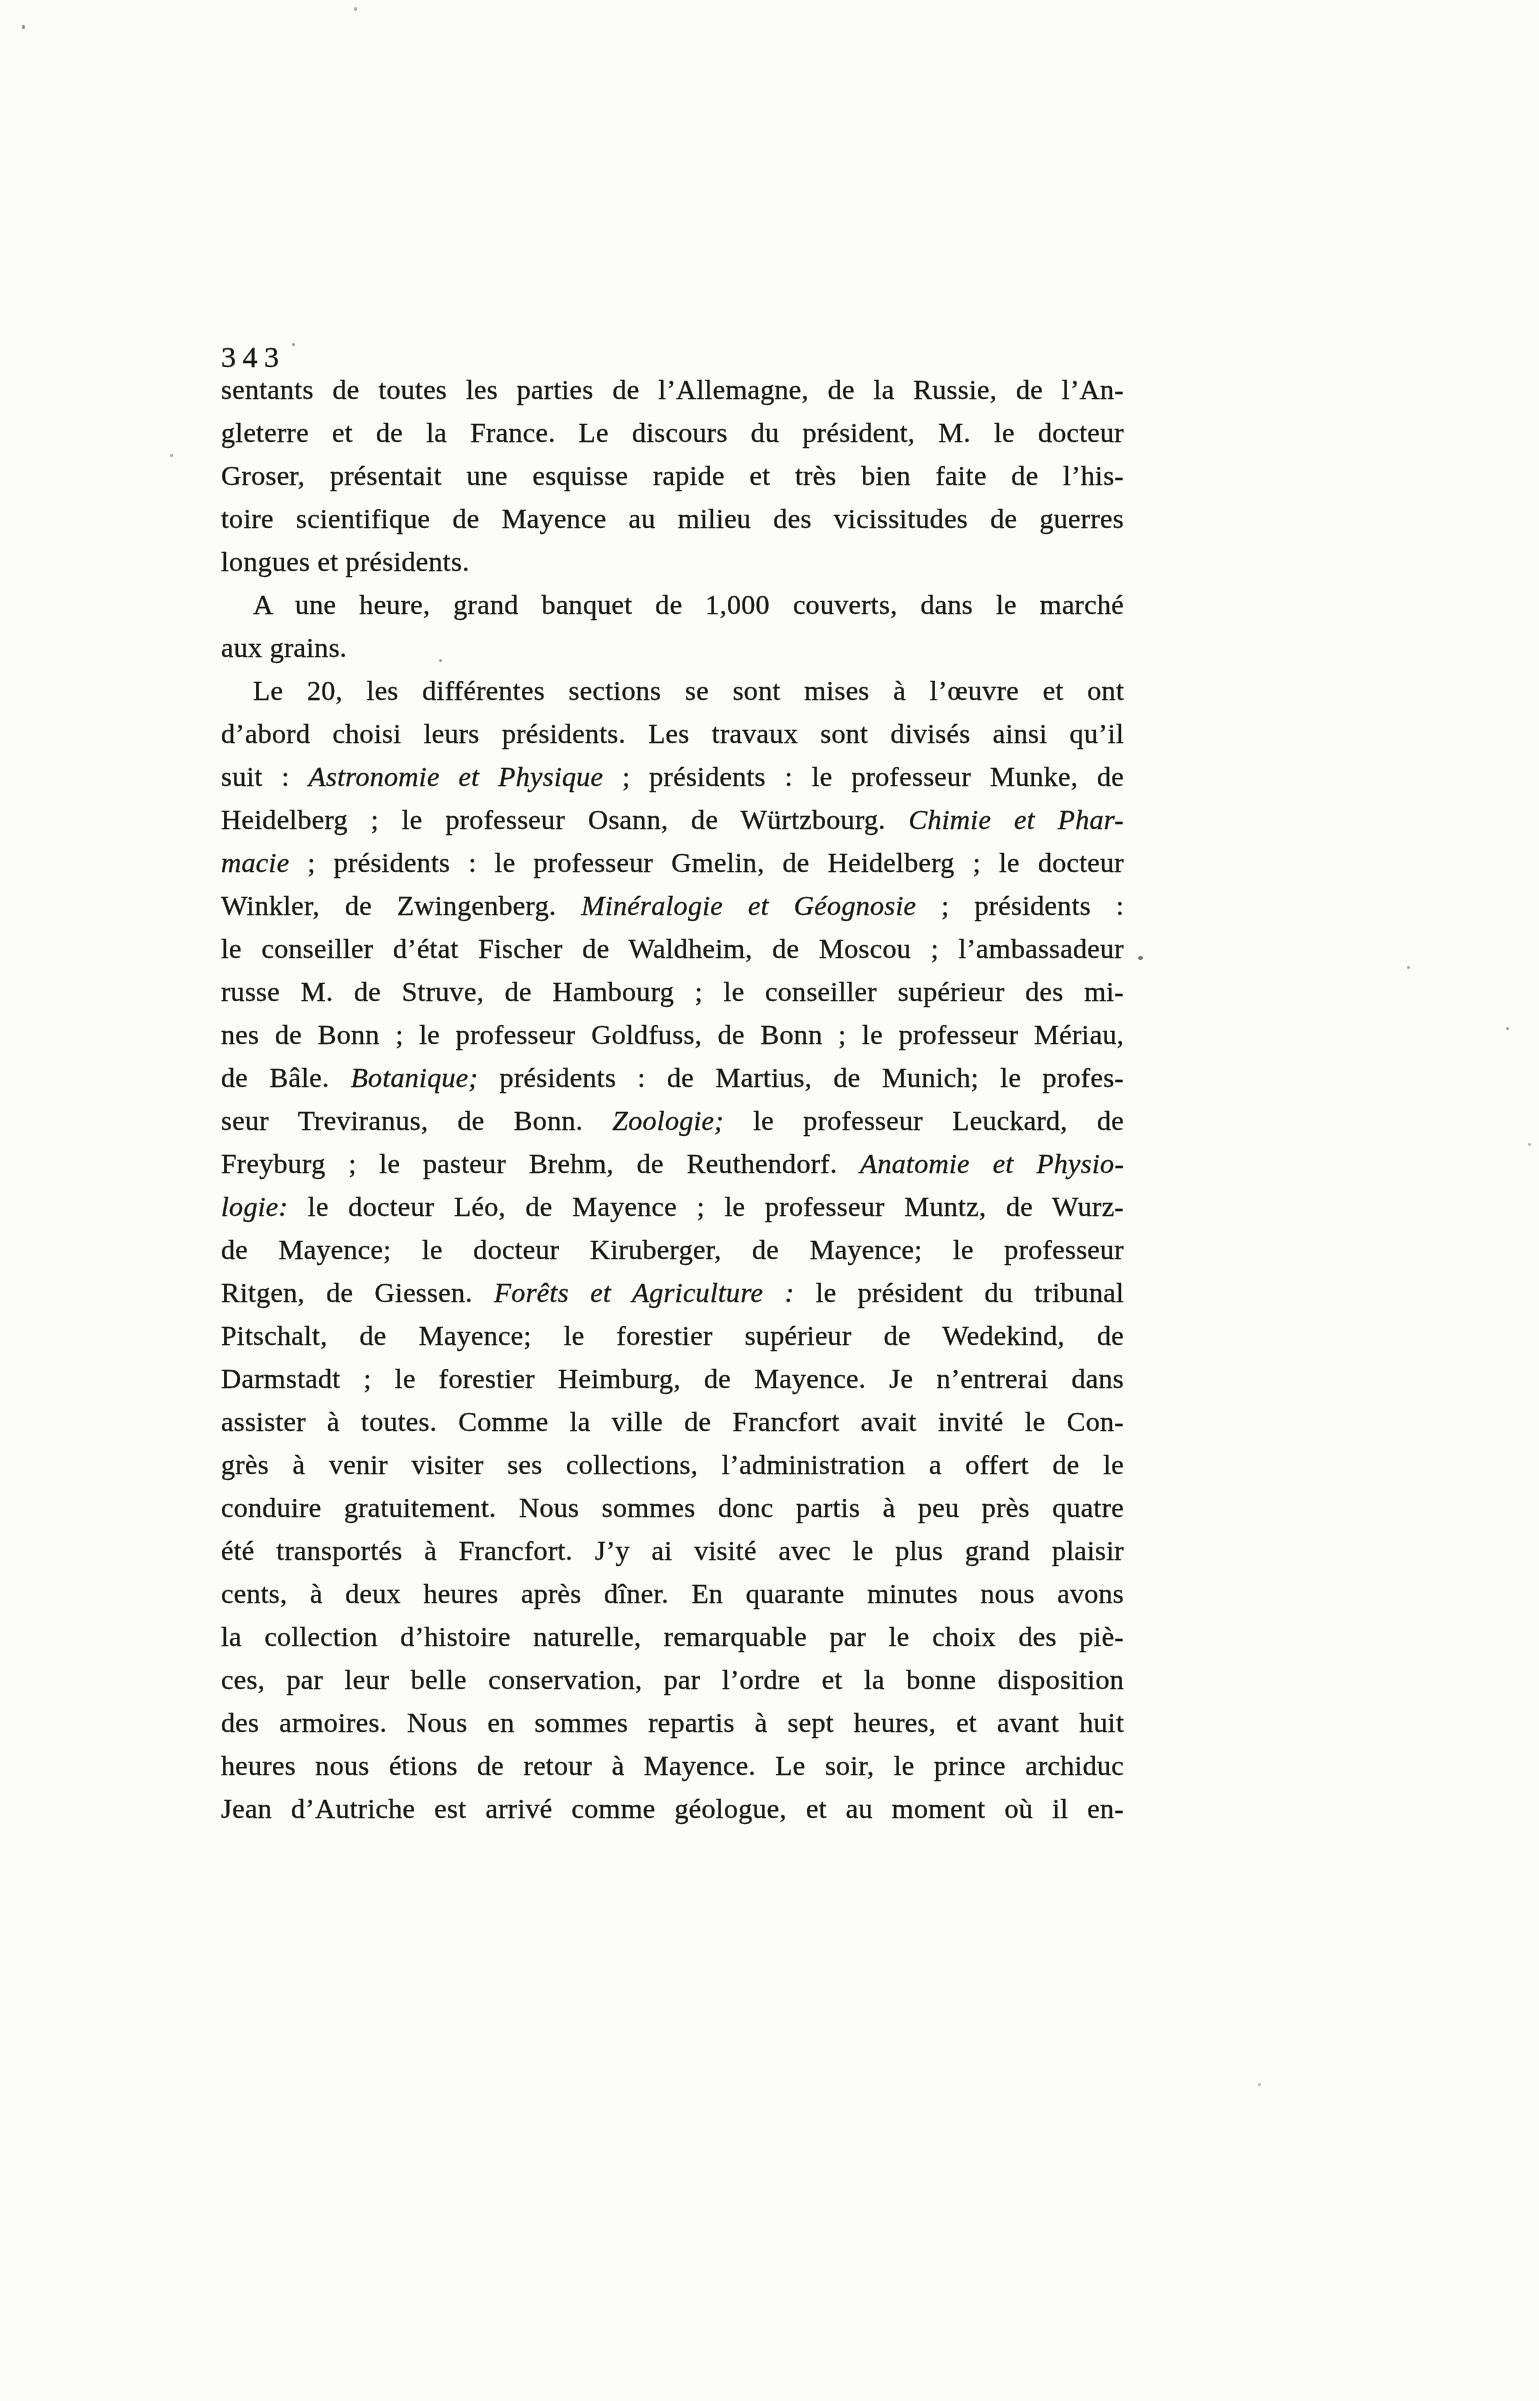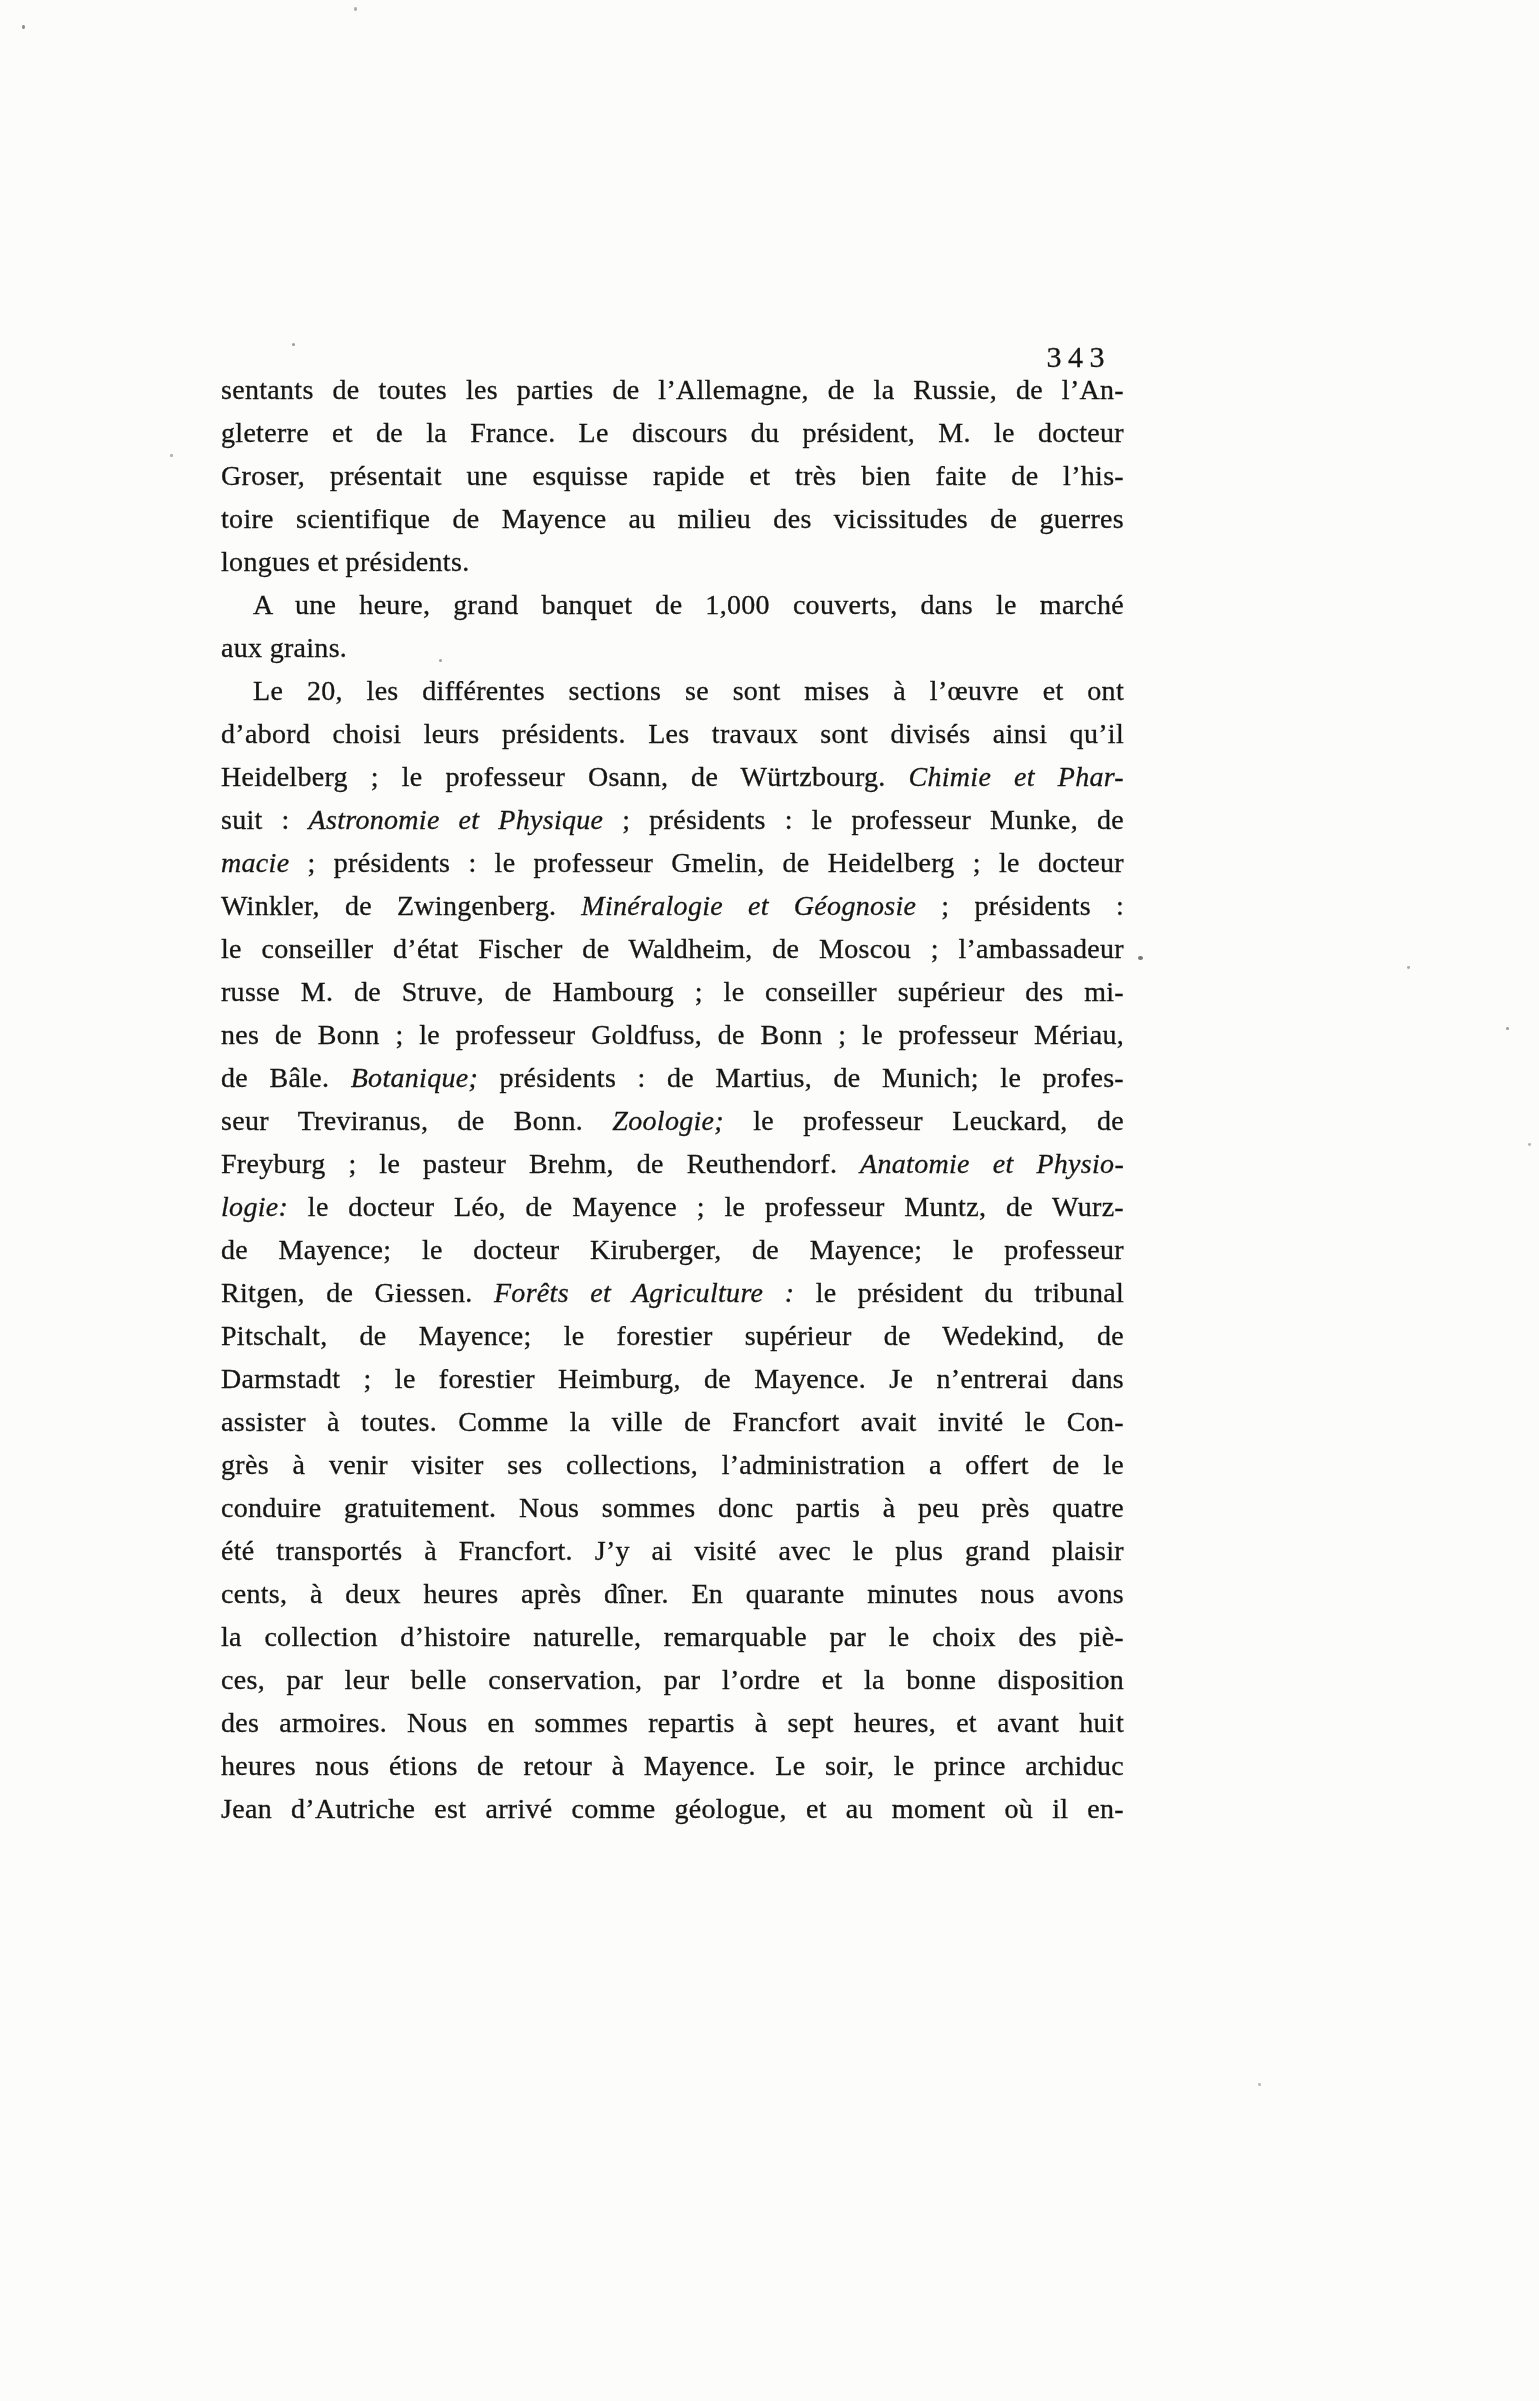--- a/index.html
+++ b/index.html
@@ -17,21 +17,21 @@
   .scan-page {
     position: absolute;
     inset: 0;
     color: #161616;
   }
   .page-number {
     position: absolute;
     top: 340px;
     left: 221px;
     width: 890px;
-    text-align: right;
+    text-align: left;
     font-size: 30px;
     line-height: 34px;
     letter-spacing: 6.5px;
     font-family: Liberation Serif, serif;
     -webkit-text-stroke: 0.3px #161616;
   }
   .text-block {
     position: absolute;
     top: 368px;
     left: 221px;
@@ -69,22 +69,22 @@
   <div class="text-block">
       <div class="line"><span>sentants de toutes les parties de l’Allemagne, de la Russie, de l’An-</span></div>
       <div class="line"><span>gleterre et de la France. Le discours du président, M. le docteur</span></div>
       <div class="line"><span>Groser, présentait une esquisse rapide et très bien faite de l’his-</span></div>
       <div class="line"><span>toire scientifique de Mayence au milieu des vicissitudes de guerres</span></div>
       <div class="line noj"><span>longues et présidents.</span></div>
       <div class="line indent"><span>A une heure, grand banquet de 1,000 couverts, dans le marché</span></div>
       <div class="line noj"><span>aux grains.</span></div>
       <div class="line indent"><span>Le 20, les différentes sections se sont mises à l’œuvre et ont</span></div>
       <div class="line"><span>d’abord choisi leurs présidents. Les travaux sont divisés ainsi qu’il</span></div>
+      <div class="line"><span>suit : </span><span class="it">Astronomie et Physique</span><span> ; présidents : le professeur Munke, de</span></div>
       <div class="line"><span>Heidelberg ; le professeur Osann, de Würtzbourg. </span><span class="it">Chimie et Phar-</span></div>
-      <div class="line"><span>suit : </span><span class="it">Astronomie et Physique</span><span> ; présidents : le professeur Munke, de</span></div>
       <div class="line"><span class="it">macie</span><span> ; présidents : le professeur Gmelin, de Heidelberg ; le docteur</span></div>
       <div class="line"><span>Winkler, de Zwingenberg. </span><span class="it">Minéralogie et Géognosie</span><span> ; présidents :</span></div>
       <div class="line"><span>le conseiller d’état Fischer de Waldheim, de Moscou ; l’ambassadeur</span></div>
       <div class="line"><span>russe M. de Struve, de Hambourg ; le conseiller supérieur des mi-</span></div>
       <div class="line"><span>nes de Bonn ; le professeur Goldfuss, de Bonn ; le professeur Mériau,</span></div>
       <div class="line"><span>de Bâle. </span><span class="it">Botanique;</span><span> présidents : de Martius, de Munich; le profes-</span></div>
       <div class="line"><span>seur Treviranus, de Bonn. </span><span class="it">Zoologie;</span><span> le professeur Leuckard, de</span></div>
       <div class="line"><span>Freyburg ; le pasteur Brehm, de Reuthendorf. </span><span class="it">Anatomie et Physio-</span></div>
       <div class="line"><span class="it">logie:</span><span> le docteur Léo, de Mayence ; le professeur Muntz, de Wurz-</span></div>
       <div class="line"><span>de Mayence; le docteur Kiruberger, de Mayence; le professeur</span></div>

